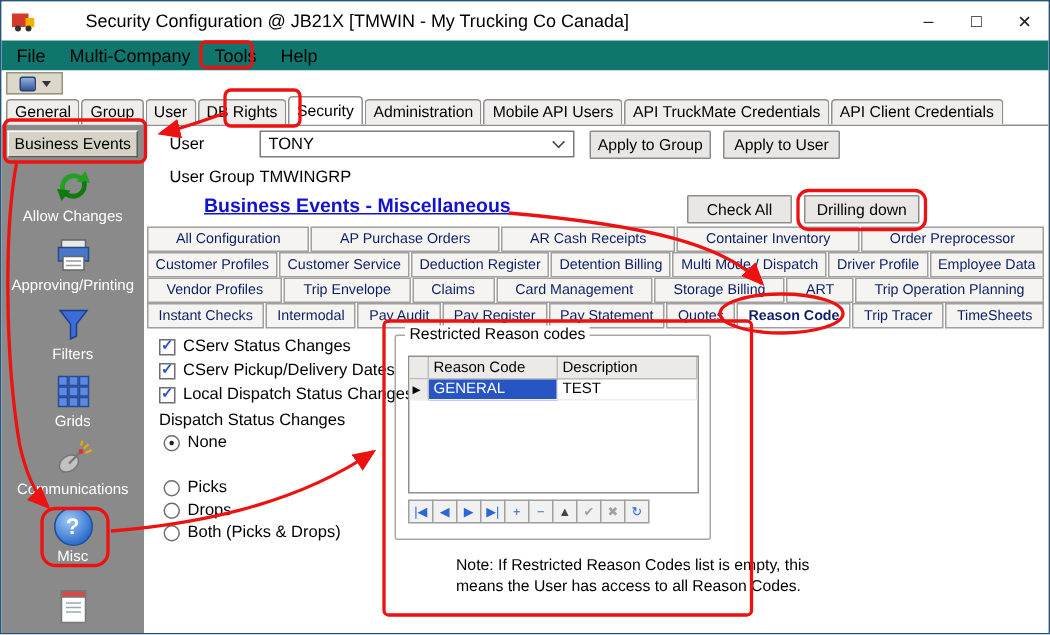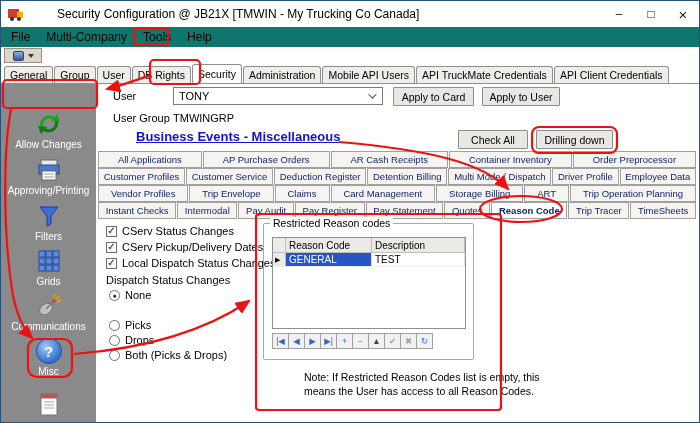--- a/index.html
+++ b/index.html
@@ -119,20 +119,21 @@
     <div class="tab active">Security</div>
     <div class="tab">Administration</div>
     <div class="tab">Mobile API Users</div>
     <div class="tab">API TruckMate Credentials</div>
     <div class="tab">API Client Credentials</div>
   </div>
 
   <div class="body">
 
     <div class="sidebar">
+      <div class="bebtn">Business Events</div>
 
       <div class="sitem" style="top:27px">
         <svg width="26" height="26" viewBox="0 0 26 26">
           <path d="M6 16 A7.5 7.5 0 0 1 19 9" fill="none" stroke="#21a121" stroke-width="3.2"></path>
           <polygon points="21,3 24,11 15,10" fill="#21a121"></polygon>
           <path d="M20 10 A7.5 7.5 0 0 1 7 17" fill="none" stroke="#0f7a0f" stroke-width="3.2"></path>
           <polygon points="5,23 2,15 11,16" fill="#0f7a0f"></polygon>
         </svg>
         <span class="slbl">Allow Changes</span>
       </div>
@@ -199,32 +200,32 @@
         </svg>
       </div>
     </div>
 
     <div class="content">
       <span class="albl" style="left:17px;top:6px">User</span>
       <div class="select">
         <span>TONY</span>
         <span class="chev"></span>
       </div>
-      <div class="btn" style="left:297px;top:3px;width:81px;height:19px">Apply to Card</div>
+      <div class="btn" style="left:297px;top:3px;width:81px;height:19px">Apply to Group</div>
       <div class="btn" style="left:386px;top:3px;width:78px;height:19px">Apply to User</div>
 
       <span class="albl" style="left:17px;top:28px">User Group</span>
       <span class="albl" style="left:77px;top:28px">TMWINGRP</span>
 
       <span class="heading">Business Events - Miscellaneous</span>
       <div class="btn" style="left:362px;top:46px;width:70px;height:19px">Check All</div>
       <div class="btn" style="left:440px;top:46px;width:77px;height:19px">Drilling down</div>
 
       <div class="strow" style="top:67px">
-        <div class="stab">All Applications</div>
+        <div class="stab">All Configuration</div>
         <div class="stab">AP Purchase Orders</div>
         <div class="stab">AR Cash Receipts</div>
         <div class="stab">Container Inventory</div>
         <div class="stab">Order Preprocessor</div>
       </div>
       <div class="strow" style="top:84px">
         <div class="stab">Customer Profiles</div>
         <div class="stab">Customer Service</div>
         <div class="stab">Deduction Register</div>
         <div class="stab">Detention Billing</div>

